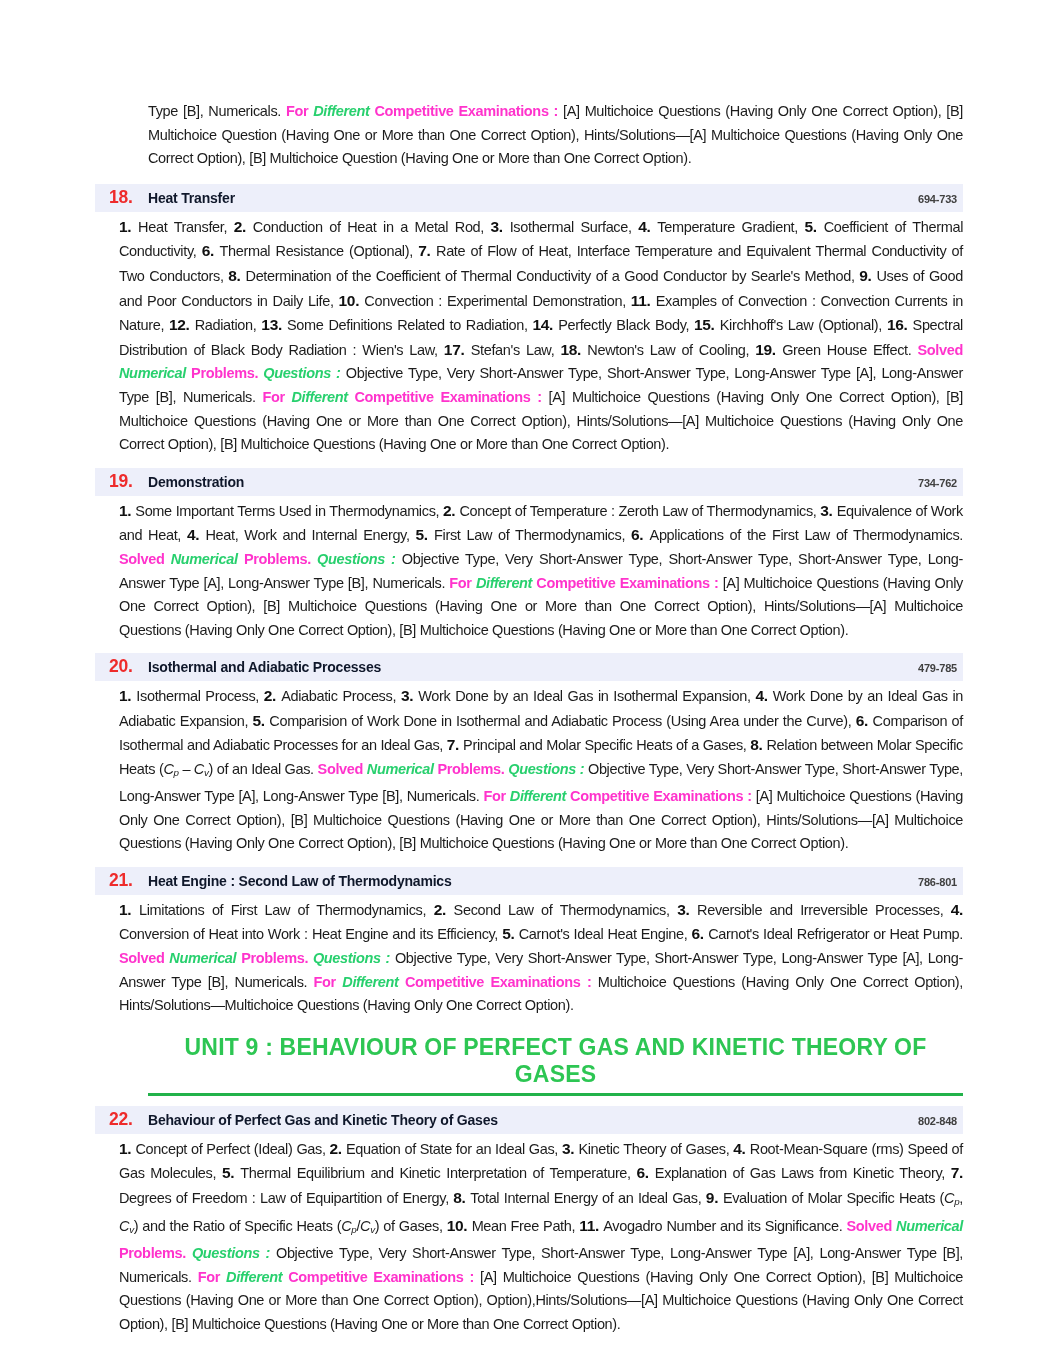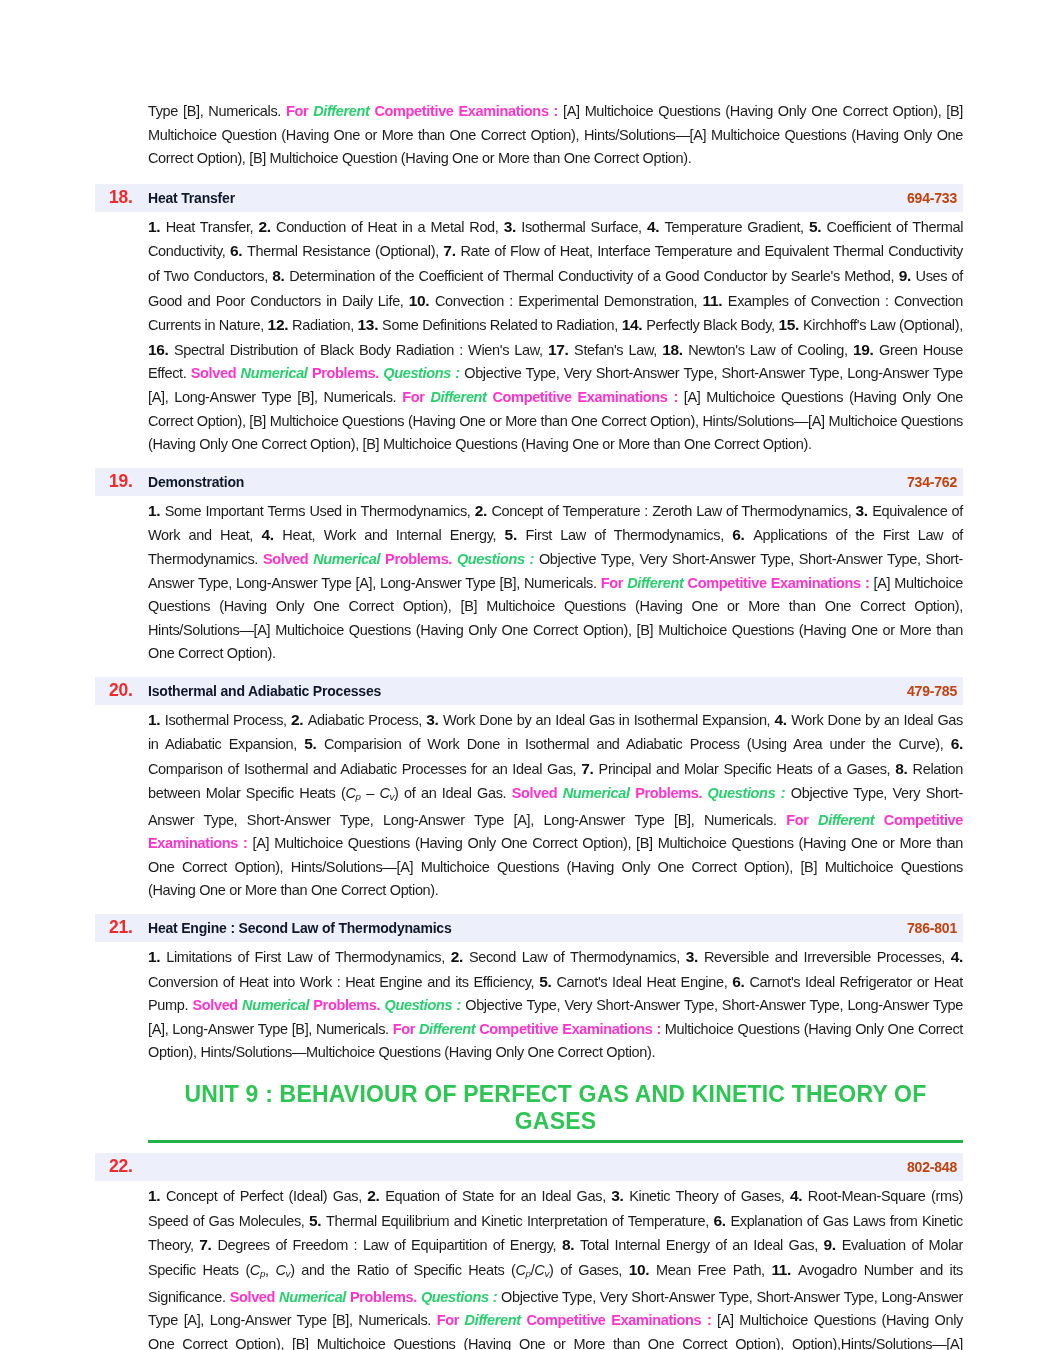--- a/index.html
+++ b/index.html
@@ -21,21 +21,21 @@
   .para {
     margin: 0 0 0 53px;
     font-size: 14.5px;
     line-height: 23.6px;
     letter-spacing: -0.35px;
     text-align: justify;
     color: #1c1c1c;
   }
   .intro { margin-bottom: 13px; }
   .chapter { margin-bottom: 11px; }
-  .chapter .para { margin-top: 3px; margin-bottom: 0; }
+  .chapter .para { margin-top: 3px; margin-bottom: 0; margin-left: 24px; }
 
   
   .chapter-head {
     display: flex;
     align-items: baseline;
     background: #edeffa;
     padding: 3px 6px 3px 0;
     min-height: 22px;
   }
   .ch-num {
@@ -48,24 +48,24 @@
     color: #ee2b2b;
   }
   .ch-title {
     font-size: 14px;
     font-weight: 700;
     letter-spacing: -0.2px;
     color: #0f172a;
   }
   .ch-pages {
     margin-left: auto;
-    font-size: 14px;
+    font-size: 11px;
     font-weight: 700;
     letter-spacing: -0.2px;
-    color: #c2410c;
+    color: #404040;
   }
 
   
   .unit-wrap {
     text-align: center;
     margin: 16px 0 10px 53px;
   }
   .unit-heading {
     display: inline-block;
     font-size: 23px;
@@ -127,18 +127,19 @@
     <p class="para"><span class="seg-n">1. </span><span class="seg-t">Limitations of First Law of Thermodynamics, </span><span class="seg-n">2. </span><span class="seg-t">Second Law of Thermodynamics, </span><span class="seg-n">3. </span><span class="seg-t">Reversible and Irreversible Processes, </span><span class="seg-n">4. </span><span class="seg-t">Conversion of Heat into Work : Heat Engine and its Efficiency, </span><span class="seg-n">5. </span><span class="seg-t">Carnot's Ideal Heat Engine, </span><span class="seg-n">6. </span><span class="seg-t">Carnot's Ideal Refrigerator or Heat Pump. </span><span class="seg-m">Solved </span><span class="seg-g">Numerical </span><span class="seg-m">Problems. </span><span class="seg-g">Questions : </span><span class="seg-t">Objective Type,  Very Short-Answer Type, Short-Answer Type, Long-Answer Type [A], Long-Answer Type [B], Numericals. </span><span class="seg-m">For </span><span class="seg-g">Different </span><span class="seg-m">Competitive Examinations : </span><span class="seg-t">Multichoice Questions (Having Only One Correct Option), Hints/Solutions—Multichoice Questions (Having Only One Correct Option).</span></p>
   </section>
 
   <div class="unit-wrap">
     <span class="unit-heading">UNIT 9 : BEHAVIOUR OF PERFECT GAS AND KINETIC THEORY OF GASES</span>
   </div>
 
   <section class="chapter">
     <div class="chapter-head">
       <span class="ch-num">22.</span>
+      <span class="ch-title">Behaviour of Perfect Gas and Kinetic Theory of Gases</span>
       <span class="ch-pages">802-848</span>
     </div>
     <p class="para"><span class="seg-n">1. </span><span class="seg-t">Concept of Perfect (Ideal) Gas, </span><span class="seg-n">2. </span><span class="seg-t">Equation of State for an Ideal Gas, </span><span class="seg-n">3. </span><span class="seg-t">Kinetic Theory of Gases, </span><span class="seg-n">4. </span><span class="seg-t">Root-Mean-Square (rms) Speed of Gas Molecules, </span><span class="seg-n">5. </span><span class="seg-t">Thermal Equilibrium and Kinetic Interpretation of Temperature, </span><span class="seg-n">6. </span><span class="seg-t">Explanation of Gas Laws from Kinetic Theory, </span><span class="seg-n">7. </span><span class="seg-t">Degrees of Freedom : Law of Equipartition of Energy, </span><span class="seg-n">8. </span><span class="seg-t">Total Internal Energy of an Ideal Gas, </span><span class="seg-n">9. </span><span class="seg-t">Evaluation of Molar Specific Heats (</span><span class="seg-i">C</span><span class="seg-sub">p</span><span class="seg-t">, </span><span class="seg-i">C</span><span class="seg-sub">v</span><span class="seg-t">) and the Ratio of Specific Heats (</span><span class="seg-i">C</span><span class="seg-sub">p</span><span class="seg-t">/</span><span class="seg-i">C</span><span class="seg-sub">v</span><span class="seg-t">) of Gases, </span><span class="seg-n">10. </span><span class="seg-t">Mean Free Path, </span><span class="seg-n">11. </span><span class="seg-t">Avogadro Number and its Significance. </span><span class="seg-m">Solved </span><span class="seg-g">Numerical </span><span class="seg-m">Problems. </span><span class="seg-g">Questions : </span><span class="seg-t">Objective Type,  Very Short-Answer Type, Short-Answer Type, Long-Answer Type [A], Long-Answer Type [B], Numericals. </span><span class="seg-m">For </span><span class="seg-g">Different </span><span class="seg-m">Competitive Examinations : </span><span class="seg-t">[A] Multichoice Questions (Having Only One Correct Option), [B] Multichoice Questions (Having One or More than One Correct Option), Option),Hints/Solutions—[A] Multichoice Questions (Having Only One Correct Option), [B] Multichoice Questions (Having One or More than One Correct Option).</span></p>
   </section>
 
 </div>
 
 </body></html>

